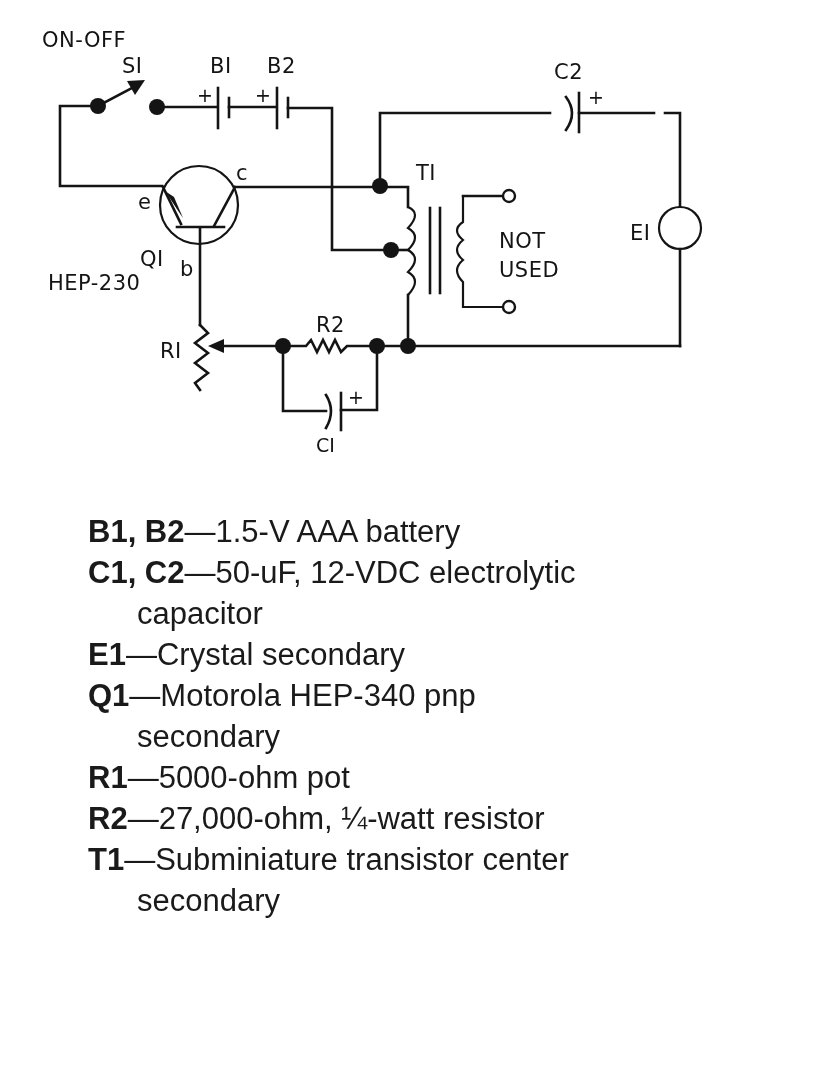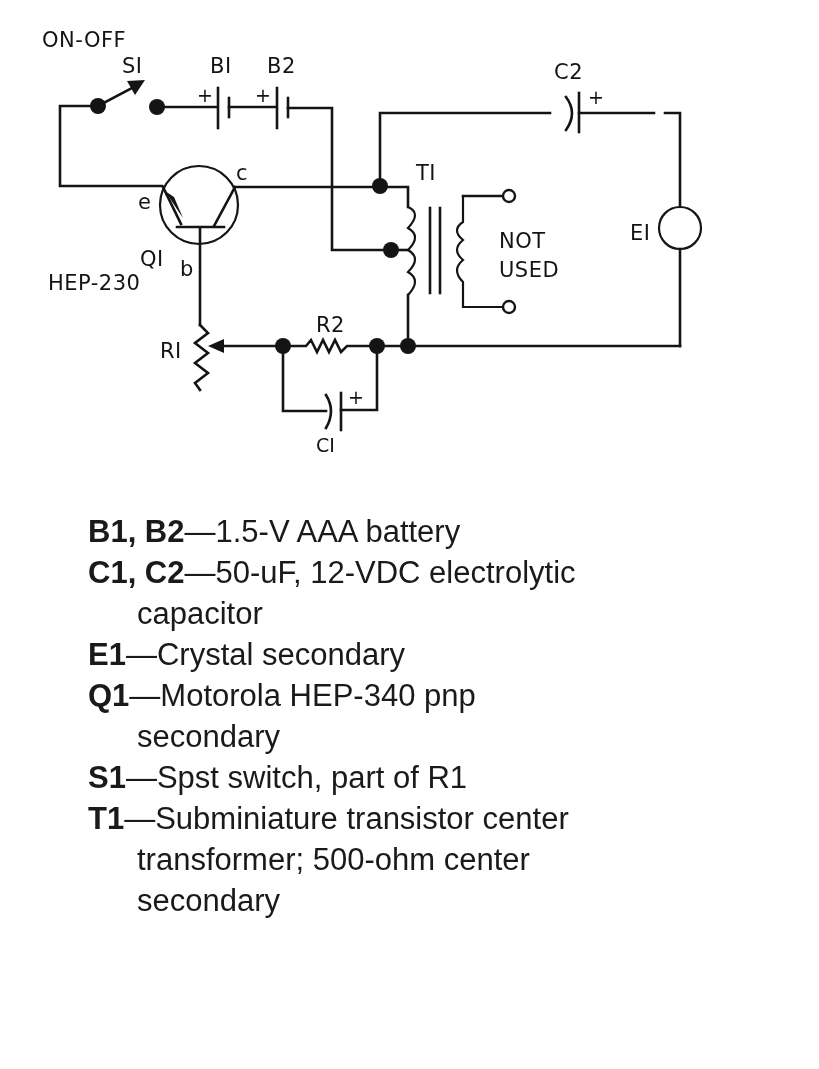--- a/index.html
+++ b/index.html
@@ -119,15 +119,16 @@
   <text class="lbl" x="316" y="332">R2</text>
   <text class="lbl-sm" x="316" y="452">CI</text>
   <text class="lbl-sm" x="348" y="404">+</text>
 </svg>
 
 <div id="parts">
   <div class="part"><span class="ref">B1, B2</span><span>—1.5-V AAA battery</span></div>
   <div class="part"><span class="ref">C1, C2</span><span>—50-uF, 12-VDC electrolytic</span><span class="cont">capacitor</span></div>
   <div class="part"><span class="ref">E1</span><span>—Crystal secondary</span></div>
   <div class="part"><span class="ref">Q1</span><span>—Motorola HEP-340 pnp</span><span class="cont">secondary</span></div>
-  <div class="part"><span class="ref">S1</span><span>—Spst switch, part of R1</span></div>
-  <div class="part"><span class="ref">T1</span><span>—Subminiature transistor center</span><span class="cont">transformer; 500-ohm center</span><span class="cont">secondary</span></div>
+  <div class="part"><span class="ref">R1</span><span>—5000-ohm pot</span></div>
+  <div class="part"><span class="ref">R2</span><span>—27,000-ohm, ¼-watt resistor</span></div>
+  <div class="part"><span class="ref">T1</span><span>—Subminiature transistor center</span><span class="cont">secondary</span></div>
 </div>
 
 </body></html>

